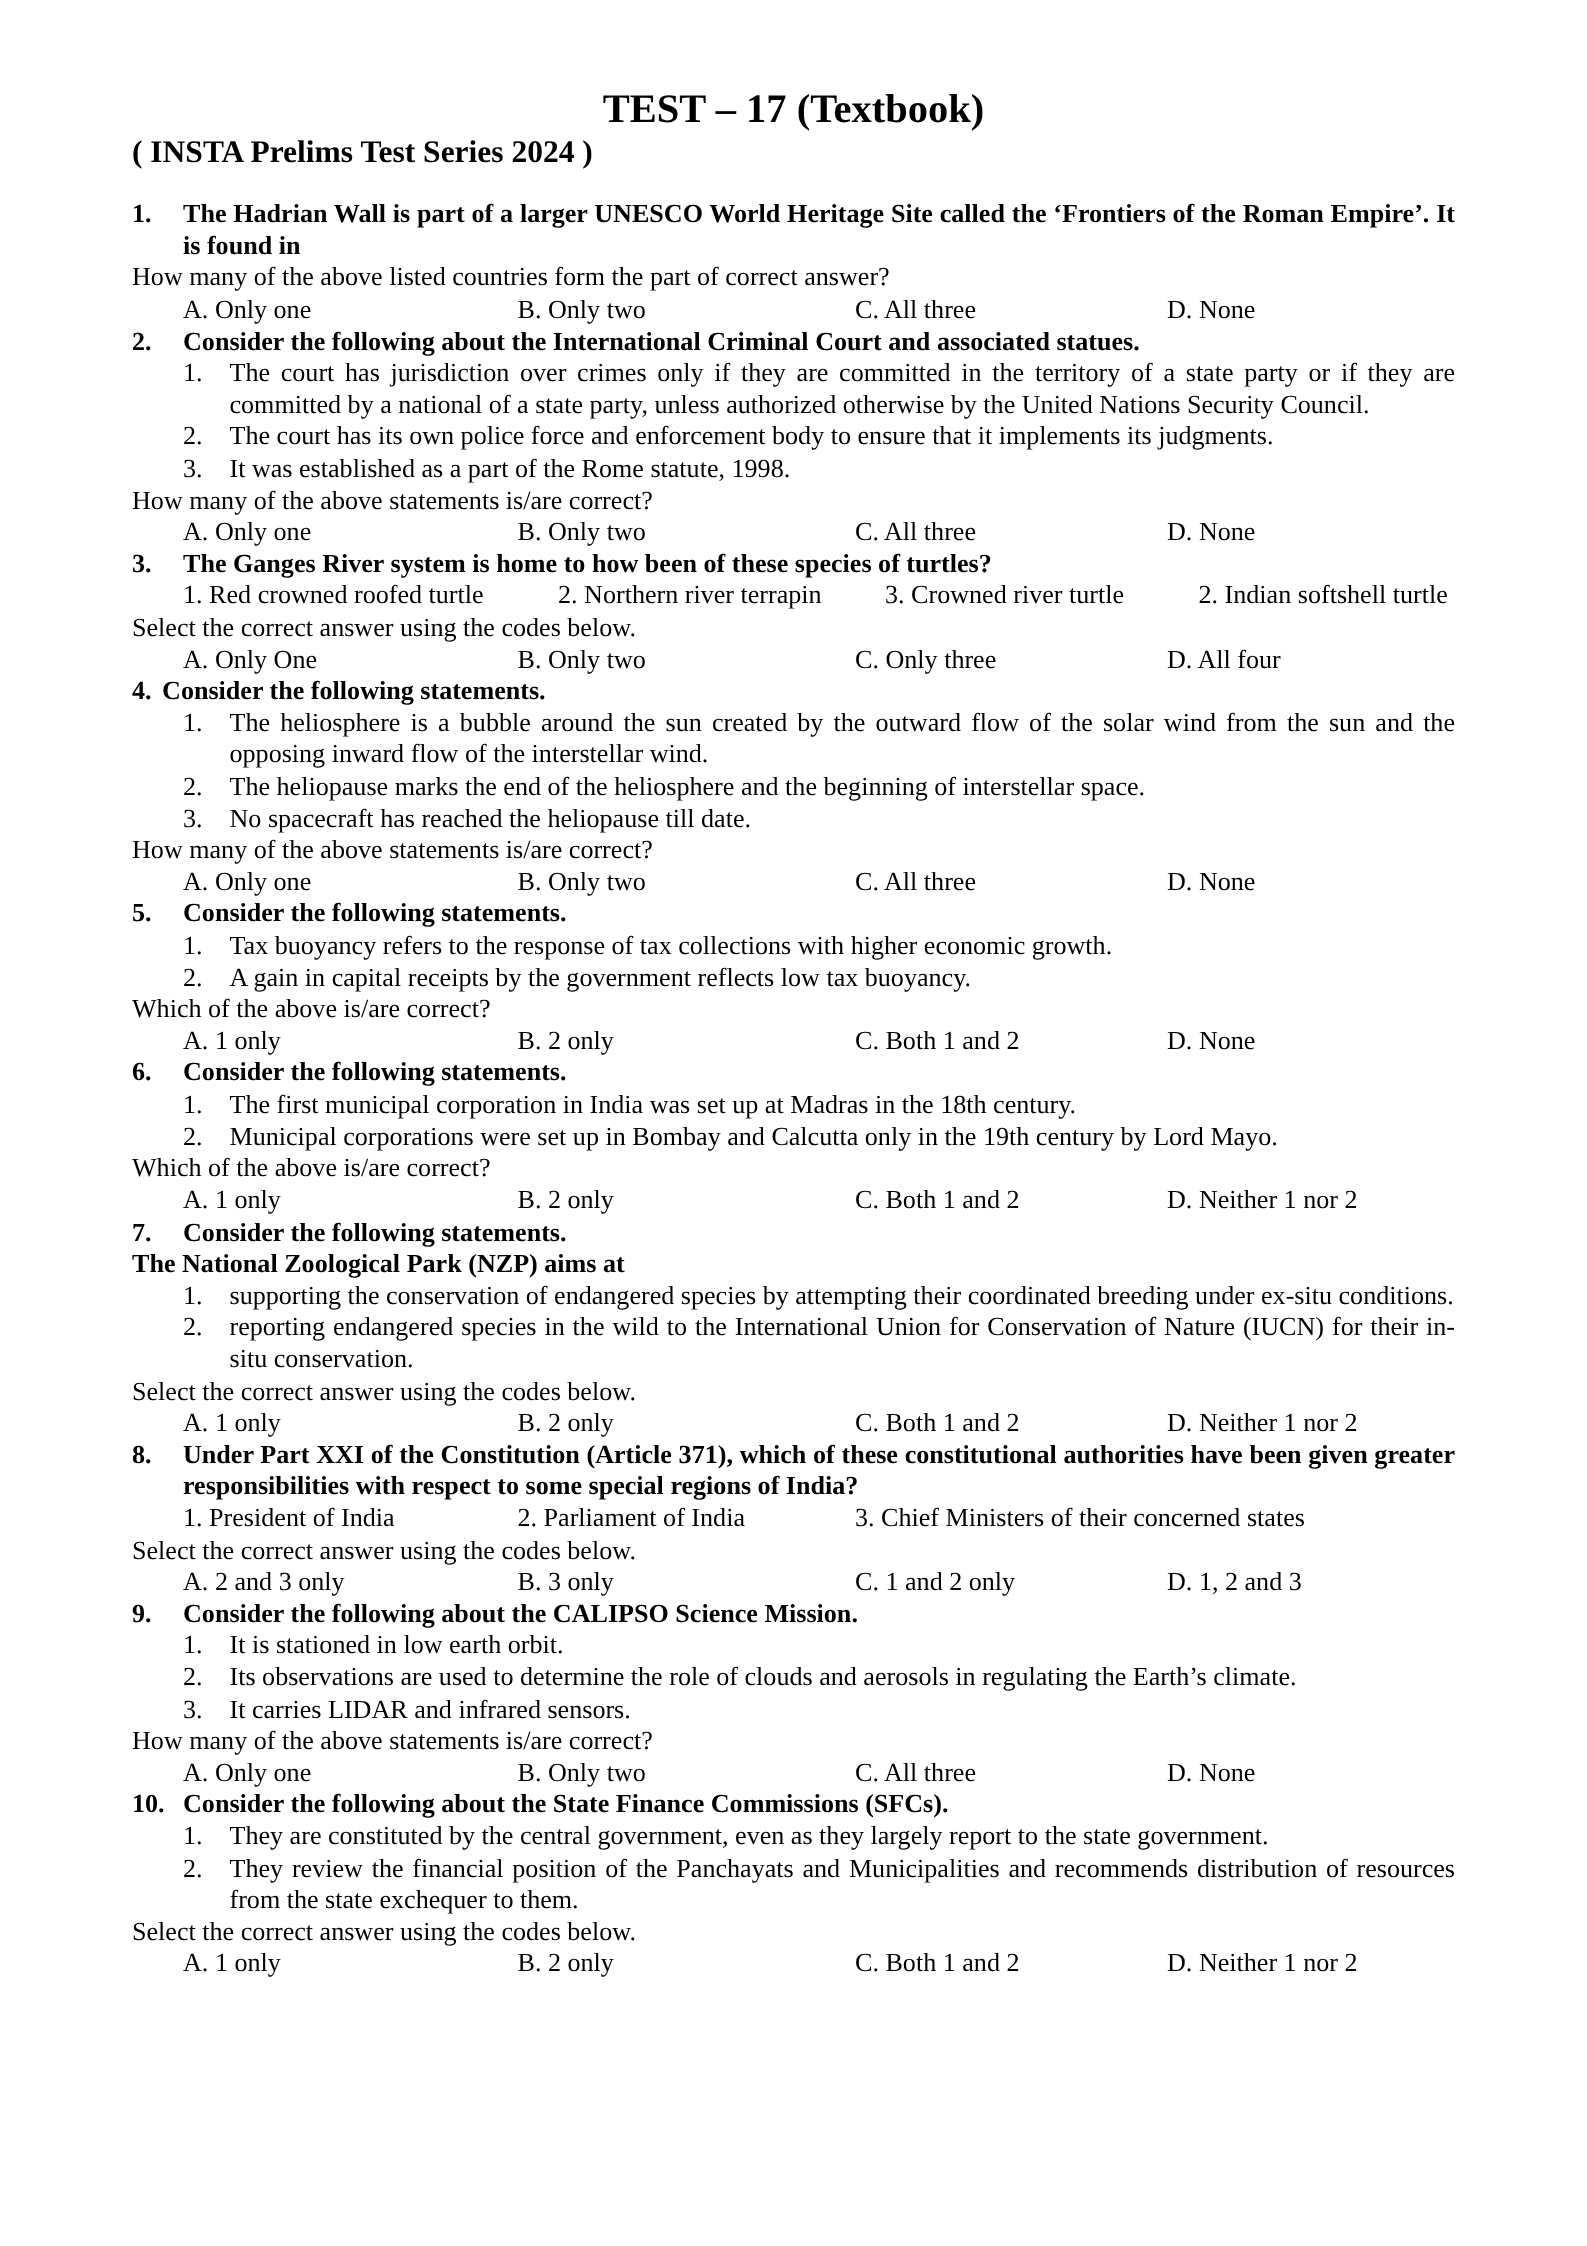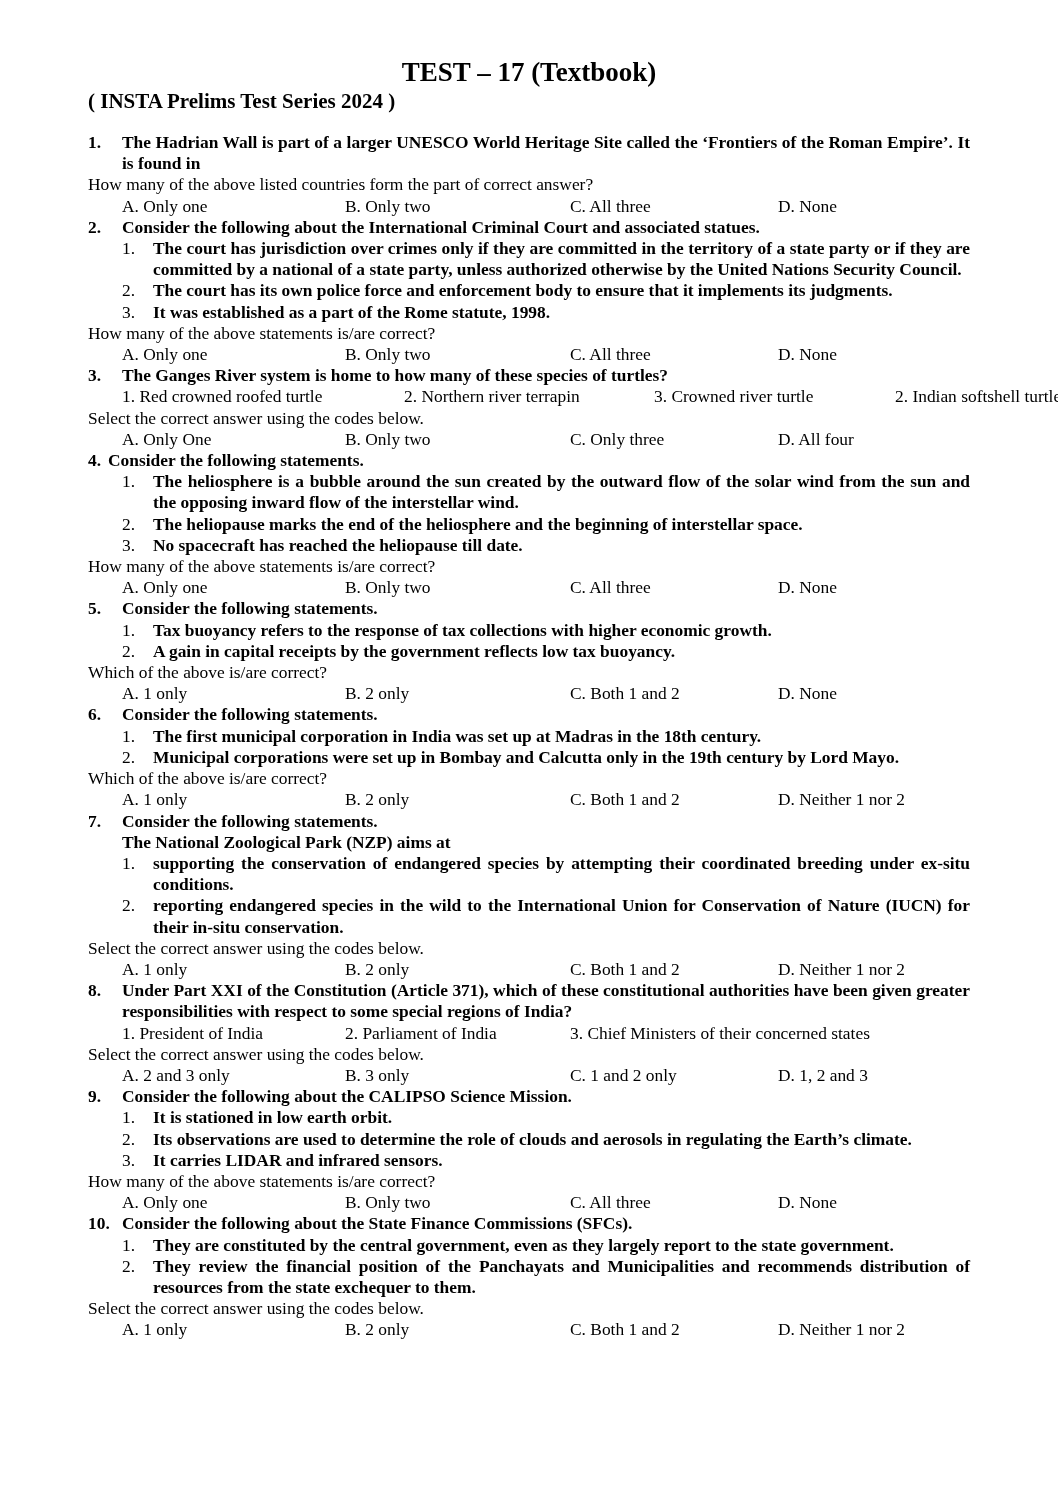--- a/index.html
+++ b/index.html
@@ -49,45 +49,42 @@
     text-align: justify;
   }
   .qrow.tight {
     display: block;
   }
   .qrow.tight .qnum-inline {
     margin-right: 7px;
   }
   .subhead {
     font-weight: bold;
-    margin-left: 34px;
   }
   .stmt {
     display: flex;
     margin-left: 34px;
   }
   .snum {
     flex: none;
     width: 31px;
   }
   .stext {
     flex: 1;
     text-align: justify;
-    font-weight: bold;
   }
   .lead {
   }
   .opts {
     display: grid;
     margin-left: 34px;
     grid-template-columns: 223px 225px 208px auto;
   }
   .opts.turtles {
     grid-template-columns: 250px 218px 209px auto;
-    gap: 32px;
   }
   .opts.three {
     grid-template-columns: 223px 225px auto;
   }
   .opts > span {
     white-space: nowrap;
   }
 </style>
 </head>
 <body>
@@ -135,21 +132,21 @@
         <span>A. Only one</span>
         <span>B. Only two</span>
         <span>C. All three</span>
         <span>D. None</span>
       </div>
     </div>
 
     <div class="question">
       <div class="qrow">
         <span class="qnum">3.</span>
-        <span class="qbody">The Ganges River system is home to how many of these species of turtles?</span>
+        <span class="qbody">The Ganges River system is home to how been of these species of turtles?</span>
       </div>
       <div class="opts turtles">
         <span>1. Red crowned roofed turtle</span>
         <span>2. Northern river terrapin</span>
         <span>3. Crowned river turtle</span>
         <span>2. Indian softshell turtle</span>
       </div>
       <div class="lead">Select the correct answer using the codes below.</div>
       <div class="opts">
         <span>A. Only One</span>

